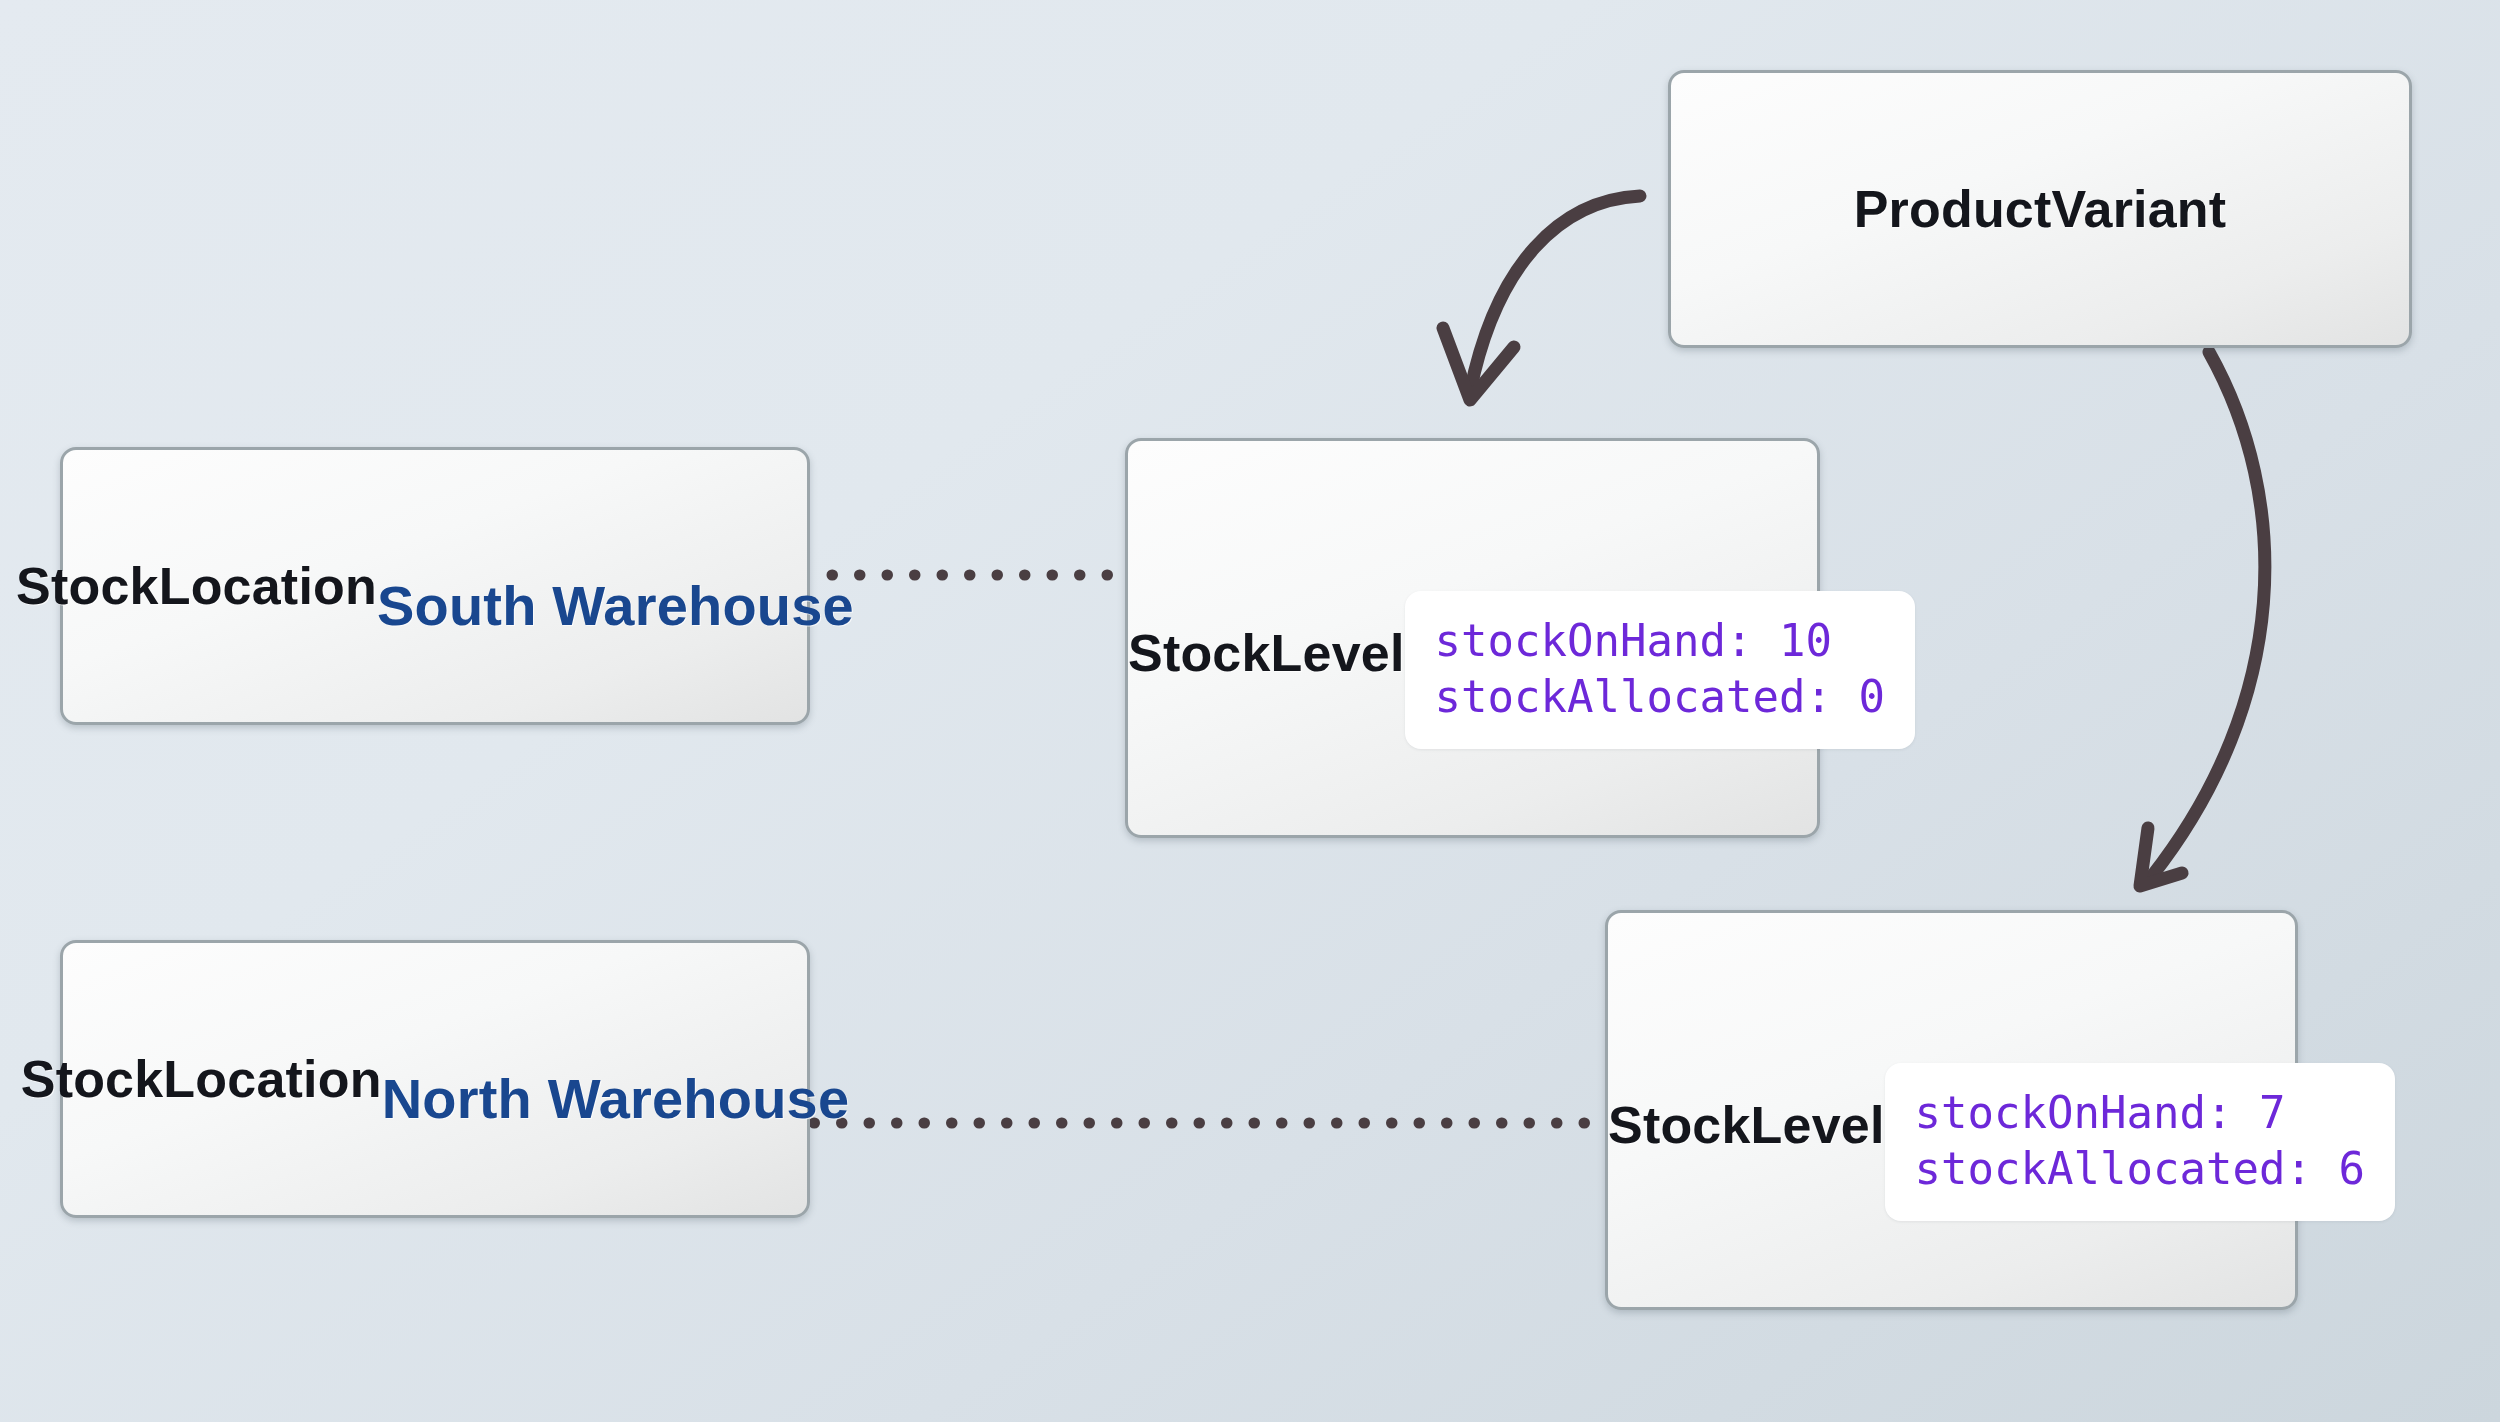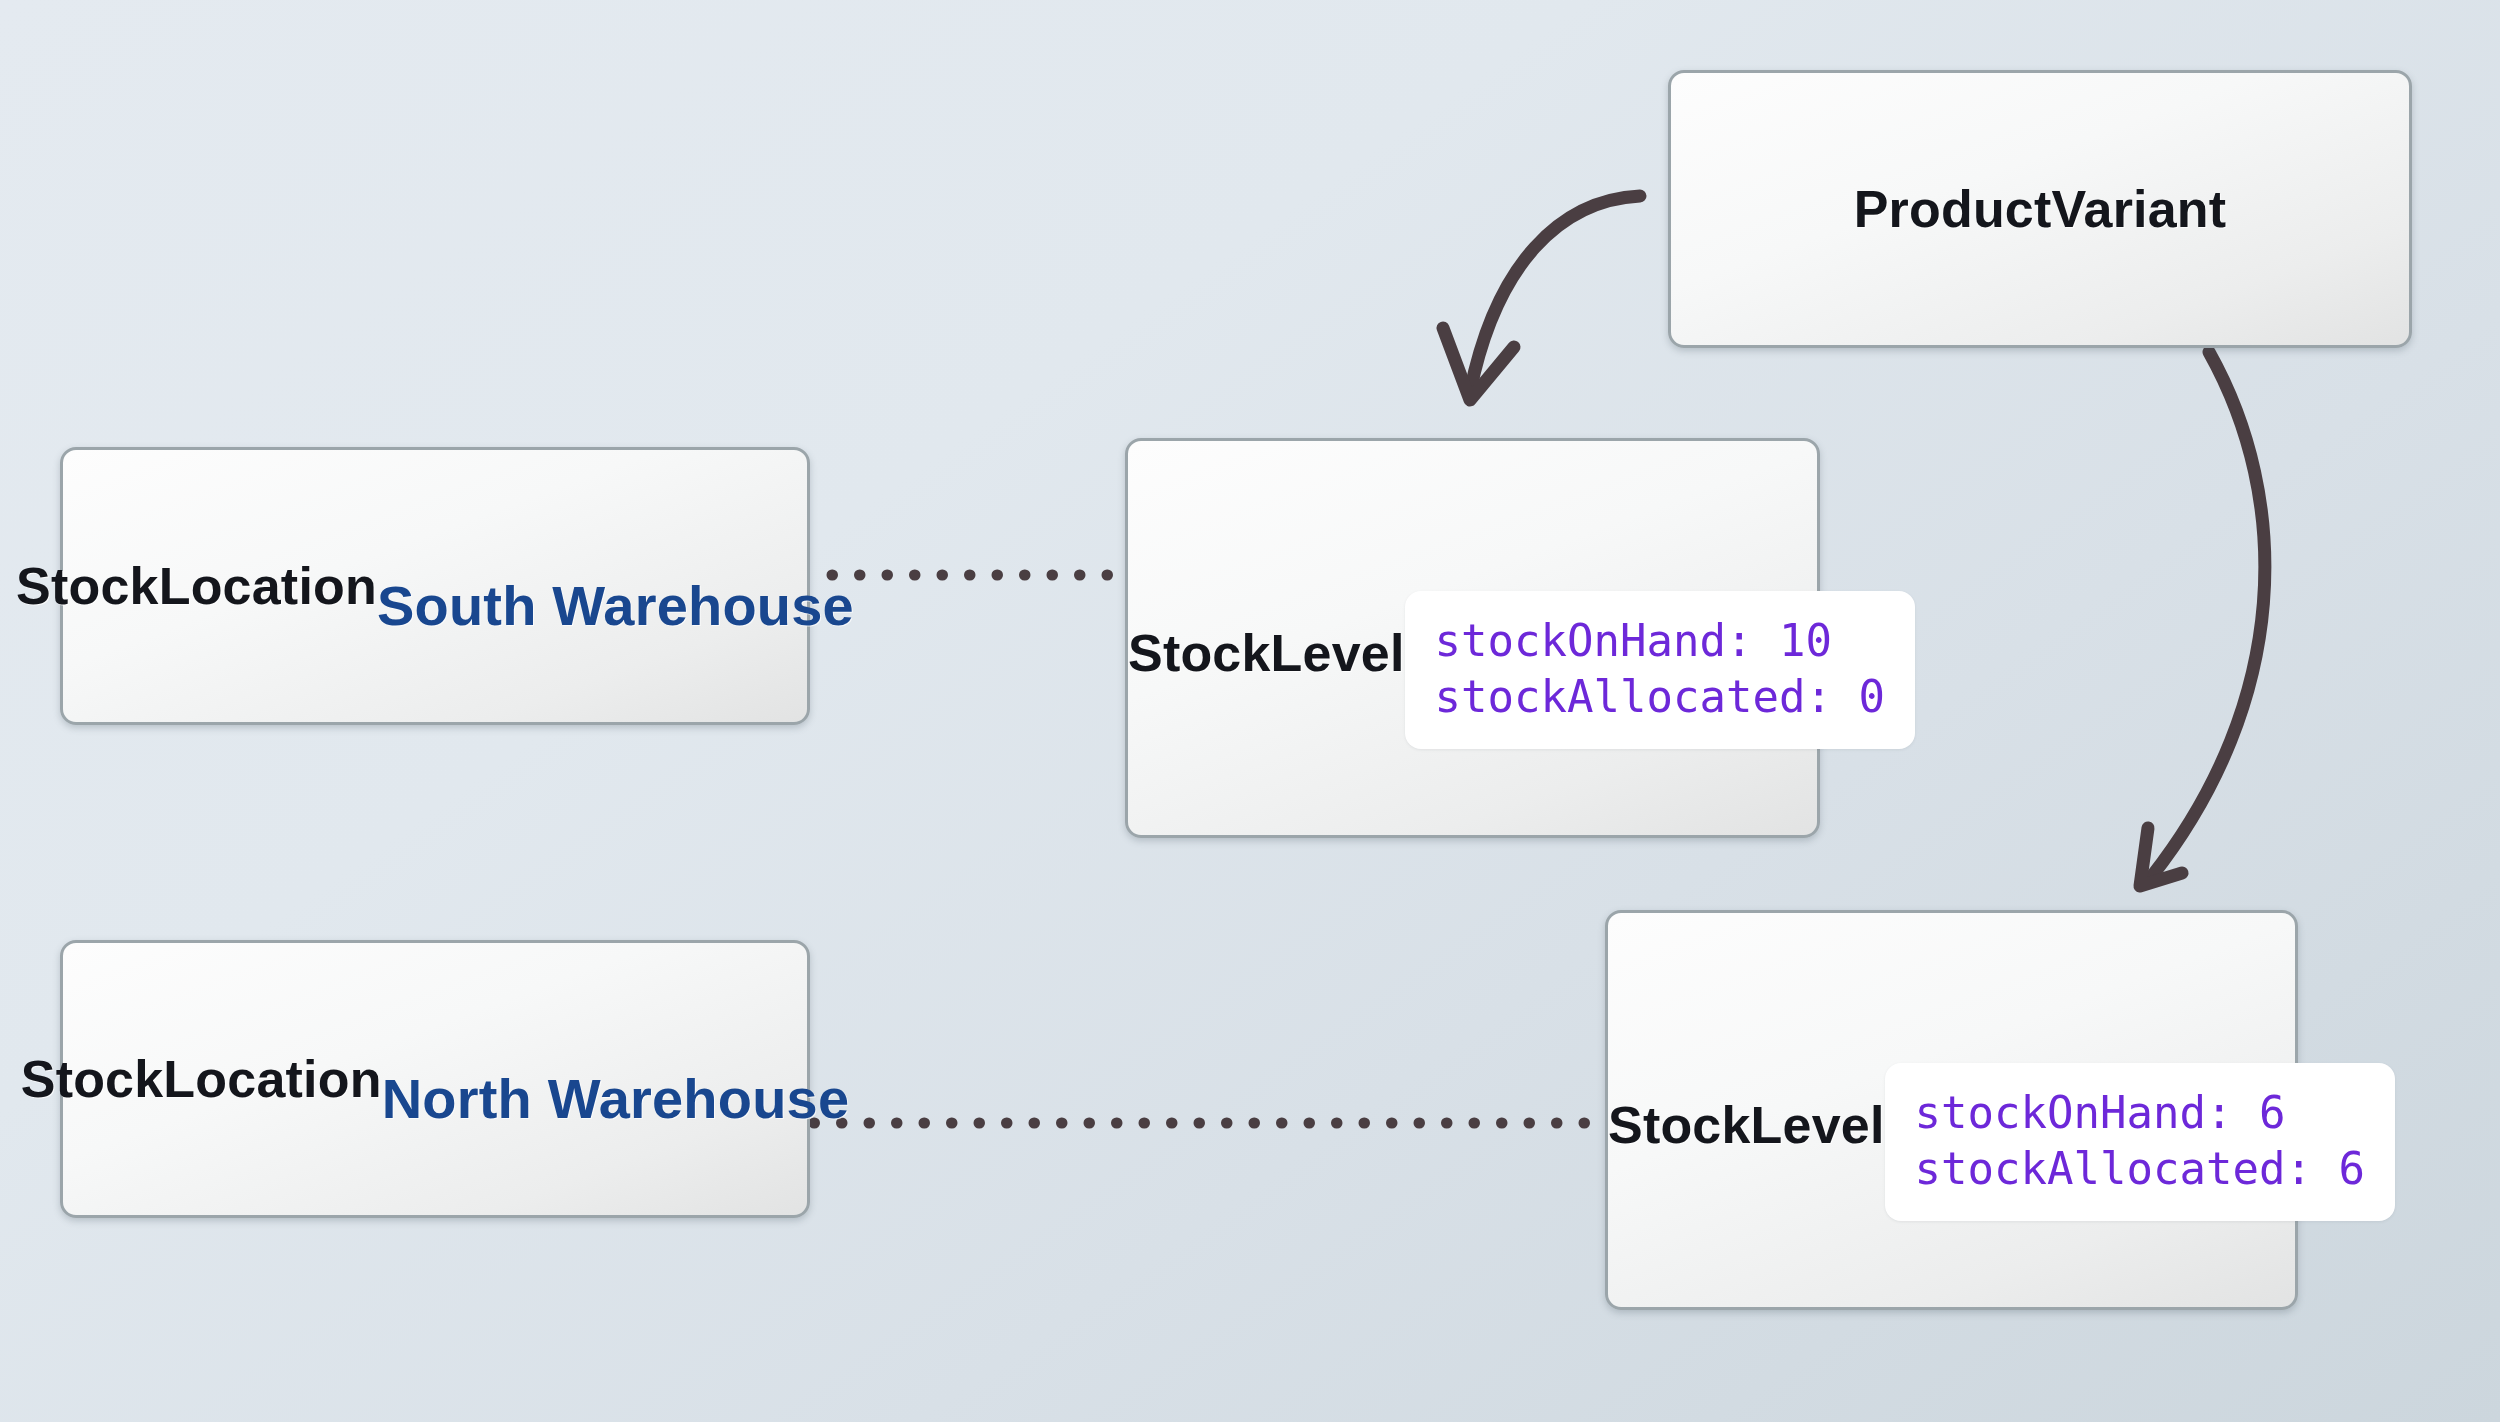--- a/index.html
+++ b/index.html
@@ -146,18 +146,18 @@
     <div class="node-title">StockLevel</div>
     <div class="code-panel">
       <div class="code-line">stockOnHand: 10</div>
       <div class="code-line">stockAllocated: 0</div>
     </div>
   </div>
 
   <div class="node level-node" id="node-stock-level-2">
     <div class="node-title">StockLevel</div>
     <div class="code-panel">
-      <div class="code-line">stockOnHand: 6</div>
+      <div class="code-line">stockOnHand: 7</div>
       <div class="code-line">stockAllocated: 6</div>
     </div>
   </div>
 
 </div>
 
 </body></html>

